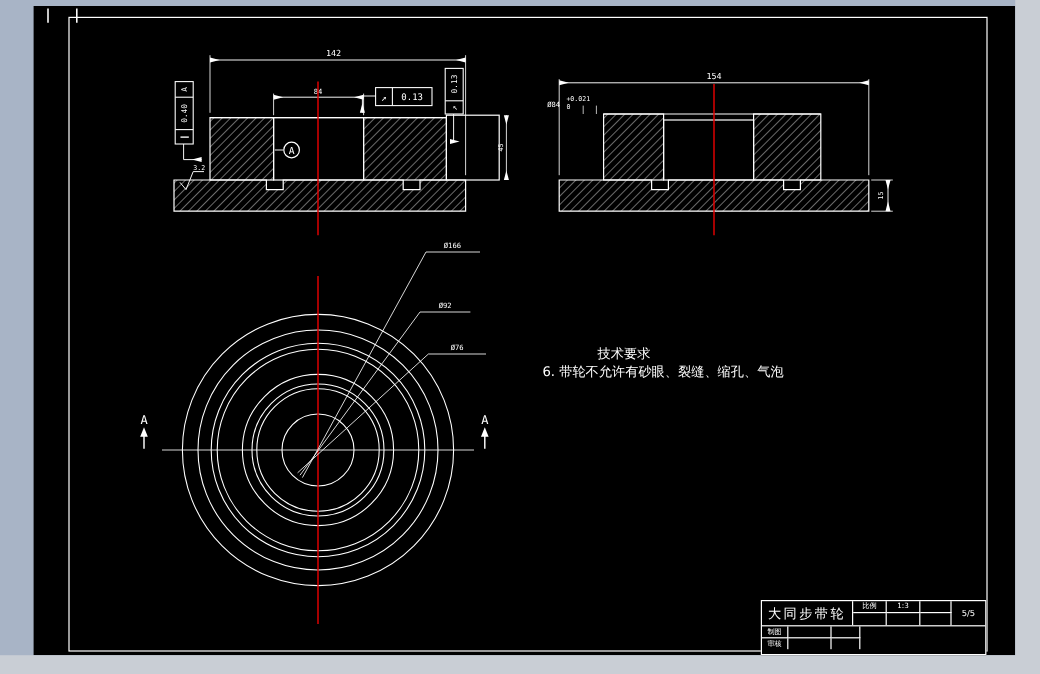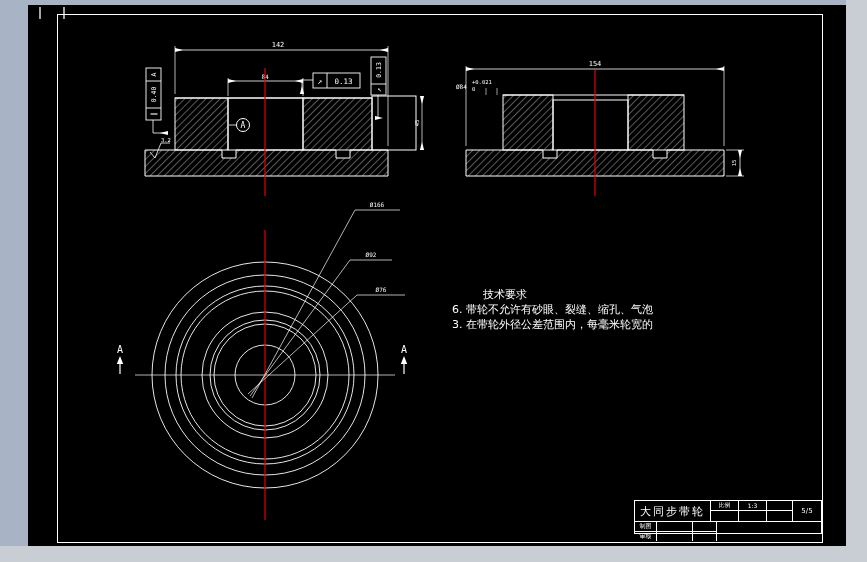--- a/index.html
+++ b/index.html
@@ -7,23 +7,23 @@
        font-family:"DejaVu Sans","Liberation Sans",sans-serif;overflow:hidden}
   .abs{position:absolute}
   #canvas{left:28px;top:5px;width:818px;height:541px;background:#000}
   #strip-right{left:846px;top:0;width:21px;height:562px;background:#c9ced5}
   #strip-bottom{left:0;top:546px;width:867px;height:16px;background:#c9ced5}
   #frame{left:57px;top:14px;width:764px;height:527px;border:1px solid #fff}
   #dwg{left:0;top:0;width:867px;height:562px}
   svg text{fill:#fff;font-family:"DejaVu Sans Mono","DejaVu Sans",sans-serif}
 
   .notes{left:452px;top:287px;color:#fff;font-size:11px;line-height:15px;white-space:nowrap}
-  .notes .head{margin-left:31px}
+  .notes .head{margin-left:46px}
 
-  .tblock{left:634px;top:500px;width:188px;height:34px;border:1px solid #fff;
+  .tblock{left:634px;top:500px;width:188px;height:46px;border:1px solid #fff;
           color:#fff;background:#000;box-sizing:border-box;font-family:"DejaVu Sans",sans-serif}
   .tb-upper{display:grid;grid-template-columns:76px 28px 28px 26px 1fr;
             grid-template-rows:1fr 1fr;height:21px;border-bottom:1px solid #fff;box-sizing:border-box}
   .tb-lower{display:grid;grid-template-columns:22px 36px 24px 1fr;
             grid-template-rows:1fr 1fr;height:19px;box-sizing:border-box}
   .cell{display:flex;align-items:center;justify-content:center;box-sizing:border-box;overflow:hidden}
   .br{border-right:1px solid #fff}.bb{border-bottom:1px solid #fff}
   .cell.name{grid-row:1/3;grid-column:1;font-size:11px;letter-spacing:2px}
   .cell.sheet{grid-row:1/3;grid-column:5;font-size:7px}
   .cell.s{font-size:6px}
@@ -154,21 +154,20 @@
     <path d="M248,394 L357,295 H405" stroke-width="0.7"></path>
     <text x="377" y="207" font-size="6" text-anchor="middle" stroke="none" fill="#fff">Ø166</text>
     <text x="371" y="257" font-size="6" text-anchor="middle" stroke="none" fill="#fff">Ø92</text>
     <text x="381" y="292" font-size="6" text-anchor="middle" stroke="none" fill="#fff">Ø76</text>
   </g>
 </svg>
 
 <div class="abs notes">
   <div class="head">技术要求</div>
   <div>6. 带轮不允许有砂眼、裂缝、缩孔、气泡</div>
-  <div>3. 在带轮外径公差范围内，每毫米轮宽的</div>
 </div>
 
 <div class="abs tblock">
   <div class="tb-upper">
     <div class="cell name br">大同步带轮</div>
     <div class="cell s br bb" style="grid-row:1;grid-column:2">比例</div>
     <div class="cell s br bb" style="grid-row:1;grid-column:3">1:3</div>
     <div class="cell s br bb" style="grid-row:1;grid-column:4"></div>
     <div class="cell sheet">5/5</div>
     <div class="cell s br" style="grid-row:2;grid-column:2"></div>

